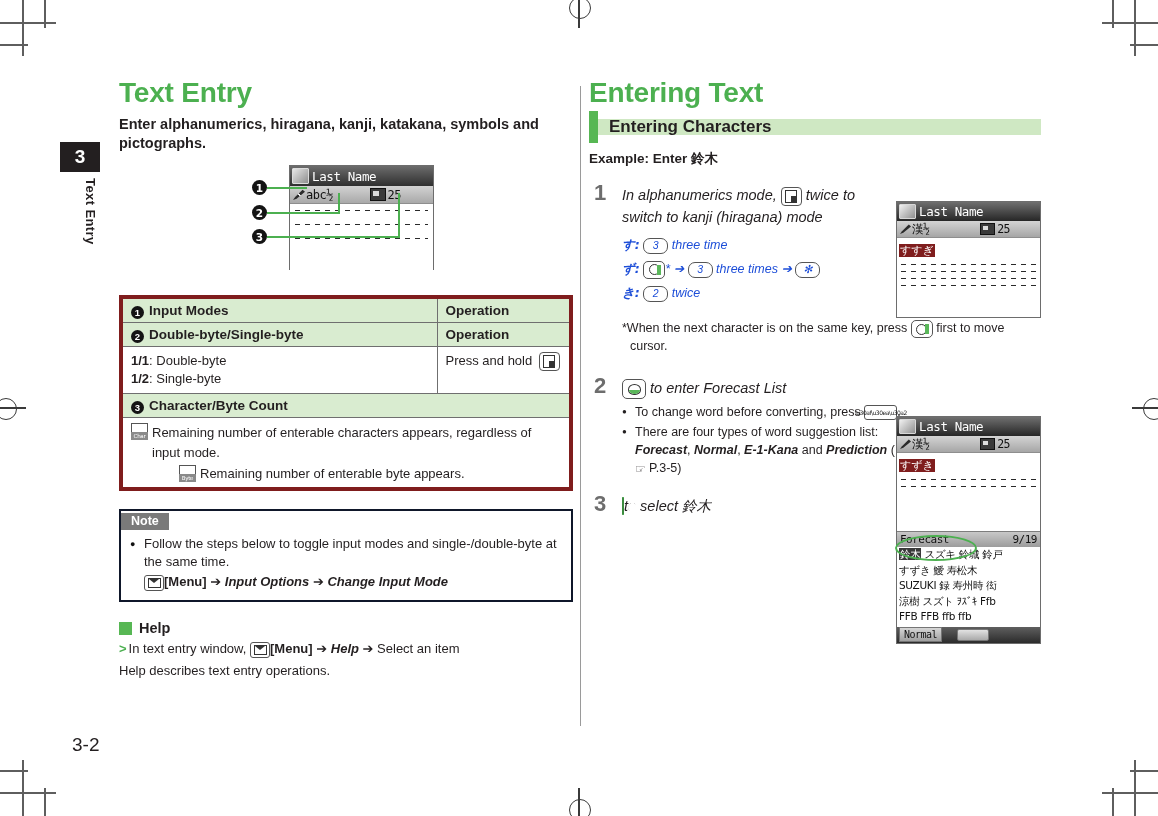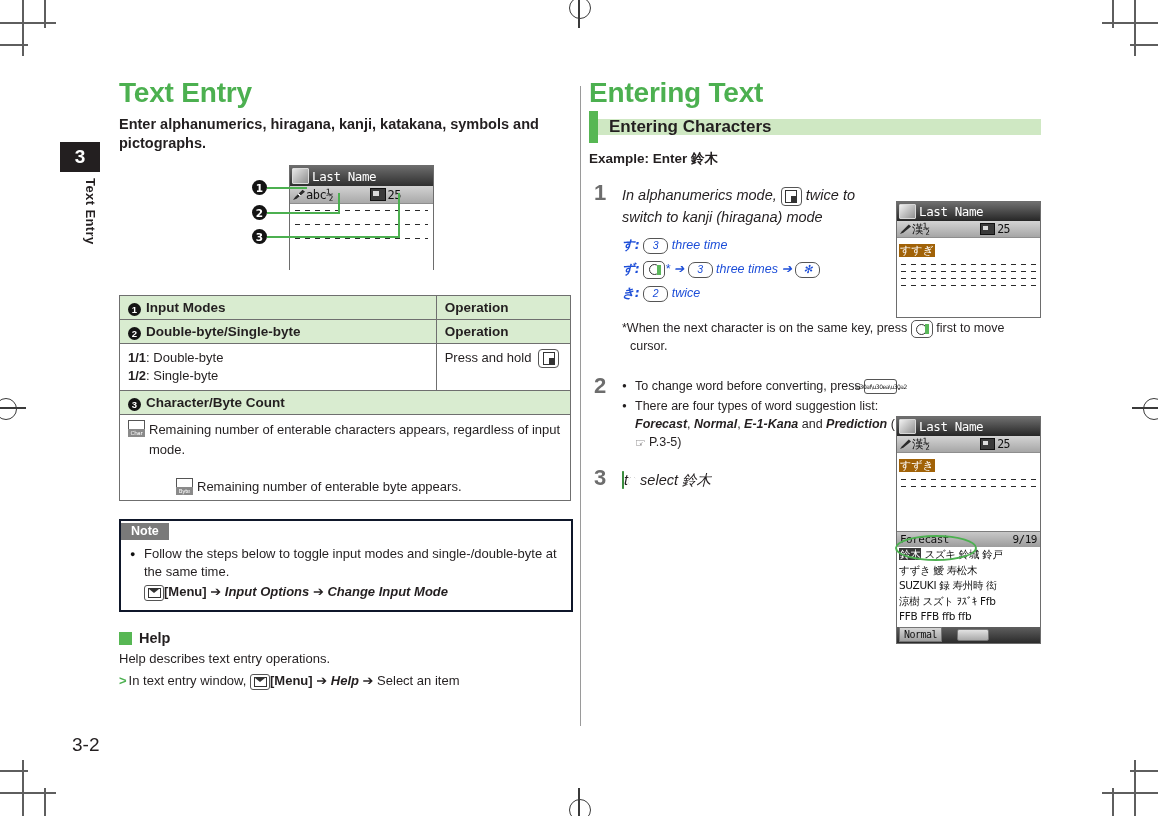--- a/index.html
+++ b/index.html
@@ -58,21 +58,21 @@
             background:repeating-linear-gradient(to right,#2a2a2a 0 5px,transparent 5px 10px);}
 
   .callout{position:absolute;left:0;top:0;}
   .cnum{position:absolute;width:15px;height:15px;border-radius:50%;background:#141414;color:#fff;
         font-size:10.5px;font-weight:bold;display:flex;align-items:center;justify-content:center;
         font-family:"DejaVu Sans",sans-serif;}
   .cline{position:absolute;background:#4cb050;}
 
   
   table.modes{margin-top:16px;border-collapse:collapse;width:452px;
-              border:1px solid #7f1d1d;table-layout:fixed;}
+              border:4px solid #7f1d1d;table-layout:fixed;}
   table.modes td{border:1px solid #6f6f6f;padding:5px 8px;font-size:13px;vertical-align:top;color:#231f20;}
   table.modes td.hd{background:#d9ecd0;font-weight:bold;font-size:13.5px;padding:4px 8px;}
   .colw1{width:316px;}
   .colw2{width:134px;}
   .bullnum{display:inline-flex;width:13px;height:13px;border-radius:50%;background:#141414;color:#fff;
            font-size:9.5px;align-items:center;justify-content:center;margin-right:5px;
            position:relative;top:1px;font-weight:bold;}
   .jp{font-family:"DejaVu Sans",sans-serif;font-weight:bold;}
   .modeline{line-height:18px;}
   .modeline b{font-weight:bold;}
@@ -147,21 +147,21 @@
   .scr .t .ic{width:15px;height:13px;background:linear-gradient(135deg,#efefef,#909090);
               border:1px solid #d7d7d7;margin-right:3px;flex:0 0 auto;border-radius:1px;}
   .scr .s{height:16px;background:linear-gradient(#d4d4d4,#a6a6a6);border-bottom:1px solid #8e8e8e;
           display:flex;align-items:center;font-size:11.5px;font-family:"DejaVu Sans Mono",monospace;
           color:#111;padding-left:3px;letter-spacing:-.5px;}
   .scr .s .pen{width:11px;height:10px;margin-right:1px;flex:0 0 auto;background:#2b2b2b;
                clip-path:polygon(0 100%,18% 72%,80% 6%,100% 24%,30% 88%);}
   .scr .s .cnt{margin-left:auto;margin-right:30px;display:flex;align-items:center;}
   .scr .s .cnticon{width:13px;height:10px;background:#3a3a3a;border:1px solid #111;margin-right:2px;position:relative;}
   .scr .s .cnticon:after{content:"";position:absolute;left:2px;top:2px;width:5px;height:4px;background:#dcdcdc;}
-  .scr .txt{font-family:"DejaVu Sans",sans-serif;font-size:11px;background:#a16207;color:#fff;
+  .scr .txt{font-family:"DejaVu Sans",sans-serif;font-size:11px;background:#7f1d1d;color:#fff;
             display:inline-block;padding:0 1px;line-height:13px;}
   .scr .body{padding:2px 0 0 2px;position:relative;}
   .scr .dl{height:1px;margin:6px 4px 6px 2px;
            background:repeating-linear-gradient(to right,#2a2a2a 0 5px,transparent 5px 10px);}
   .fbar{margin-top:2px;height:15px;background:linear-gradient(#c8c8c8,#9c9c9c);border-top:1px solid #7d7d7d;
         display:flex;align-items:center;justify-content:space-between;padding:0 3px;
         font-family:"DejaVu Sans Mono",monospace;font-size:11px;color:#111;letter-spacing:-.5px;}
   .cands{font-family:"DejaVu Sans",sans-serif;font-size:10.5px;line-height:13.5px;color:#111;
          padding:1px 2px;letter-spacing:-.3px;}
   .cands .sel{background:#3a3a3a;color:#fff;padding:0 1px;}
@@ -297,21 +297,21 @@
       </tr>
       <tr>
         <td colspan="2">
           <div style="display:flex;line-height:20px;">
             <span class="doc-ic">
                   <span class="pg"></span>
                   <span class="lb">Char</span>
                 </span>
             <span style="flex:1">Remaining number of enterable characters appears, regardless of input mode.</span>
           </div>
-          <div style="display:flex;line-height:17px;margin-top:18px;padding-left:48px;">
+          <div style="display:flex;line-height:17px;margin-top:2px;padding-left:48px;">
             <span class="doc-ic">
                   <span class="pg"></span>
                   <span class="lb">Byte</span>
                 </span>
             <span style="flex:1">Remaining number of enterable byte appears.</span>
           </div>
         </td>
       </tr>
     </tbody>
       </table>
@@ -329,31 +329,31 @@
           <span>➔</span>
           <span class="path">Change Input Mode</span>
         </div>
       </div>
     </div>
 
     <div class="helphead">
       <span class="sq"></span>
       <span class="t">Help</span>
     </div>
-    <div class="helpline">Help describes text entry operations.</div>
     <div class="helpline">
       <span class="gtr">&gt;</span><span>In text entry window,</span>
       <span class="key-mail">
           <i></i>
         </span><b>[Menu]</b>
       <span>➔</span>
       <i><b>Help</b></i>
       <span>➔</span>
       <span>Select an item</span>
     </div>
+    <div class="helpline">Help describes text entry operations.</div>
   </div>
 
   <div class="colR">
     <h1 class="title">Entering Text</h1>
     <div class="bandwrap">
       <span class="bar"></span>
       <span class="btxt">Entering Characters</span>
     </div>
     <div class="example">Example: Enter 鈴木</div>
 
@@ -396,20 +396,26 @@
             <span class="dot"></span>
             <span class="gr"></span>
           </span>
         <span>first to move</span>
         <span class="ind">cursor.</span>
       </div>
     </div>
 
     <div class="step" style="margin-top:22px;">
       <div class="stepnum">2</div>
+      <div class="stepbody">
+        <span class="key key-enter">
+            <span class="dot"></span>
+          </span>
+        <span>to enter Forecast List</span>
+      </div>
       <div style="margin-left:33px;width:280px;margin-top:4px;">
         <div class="dot-li">
           <span>To change word before converting, press</span>
           <span class="key-clear">\u30af\u30ea\u30a2</span><span>.</span>
         </div>
         <div class="dot-li">
           <span>There are four types of word suggestion list:</span>
           <span class="bi">Forecast</span>,
           <span class="bi">Normal</span>,
           <span class="bi">E-1-Kana</span>

